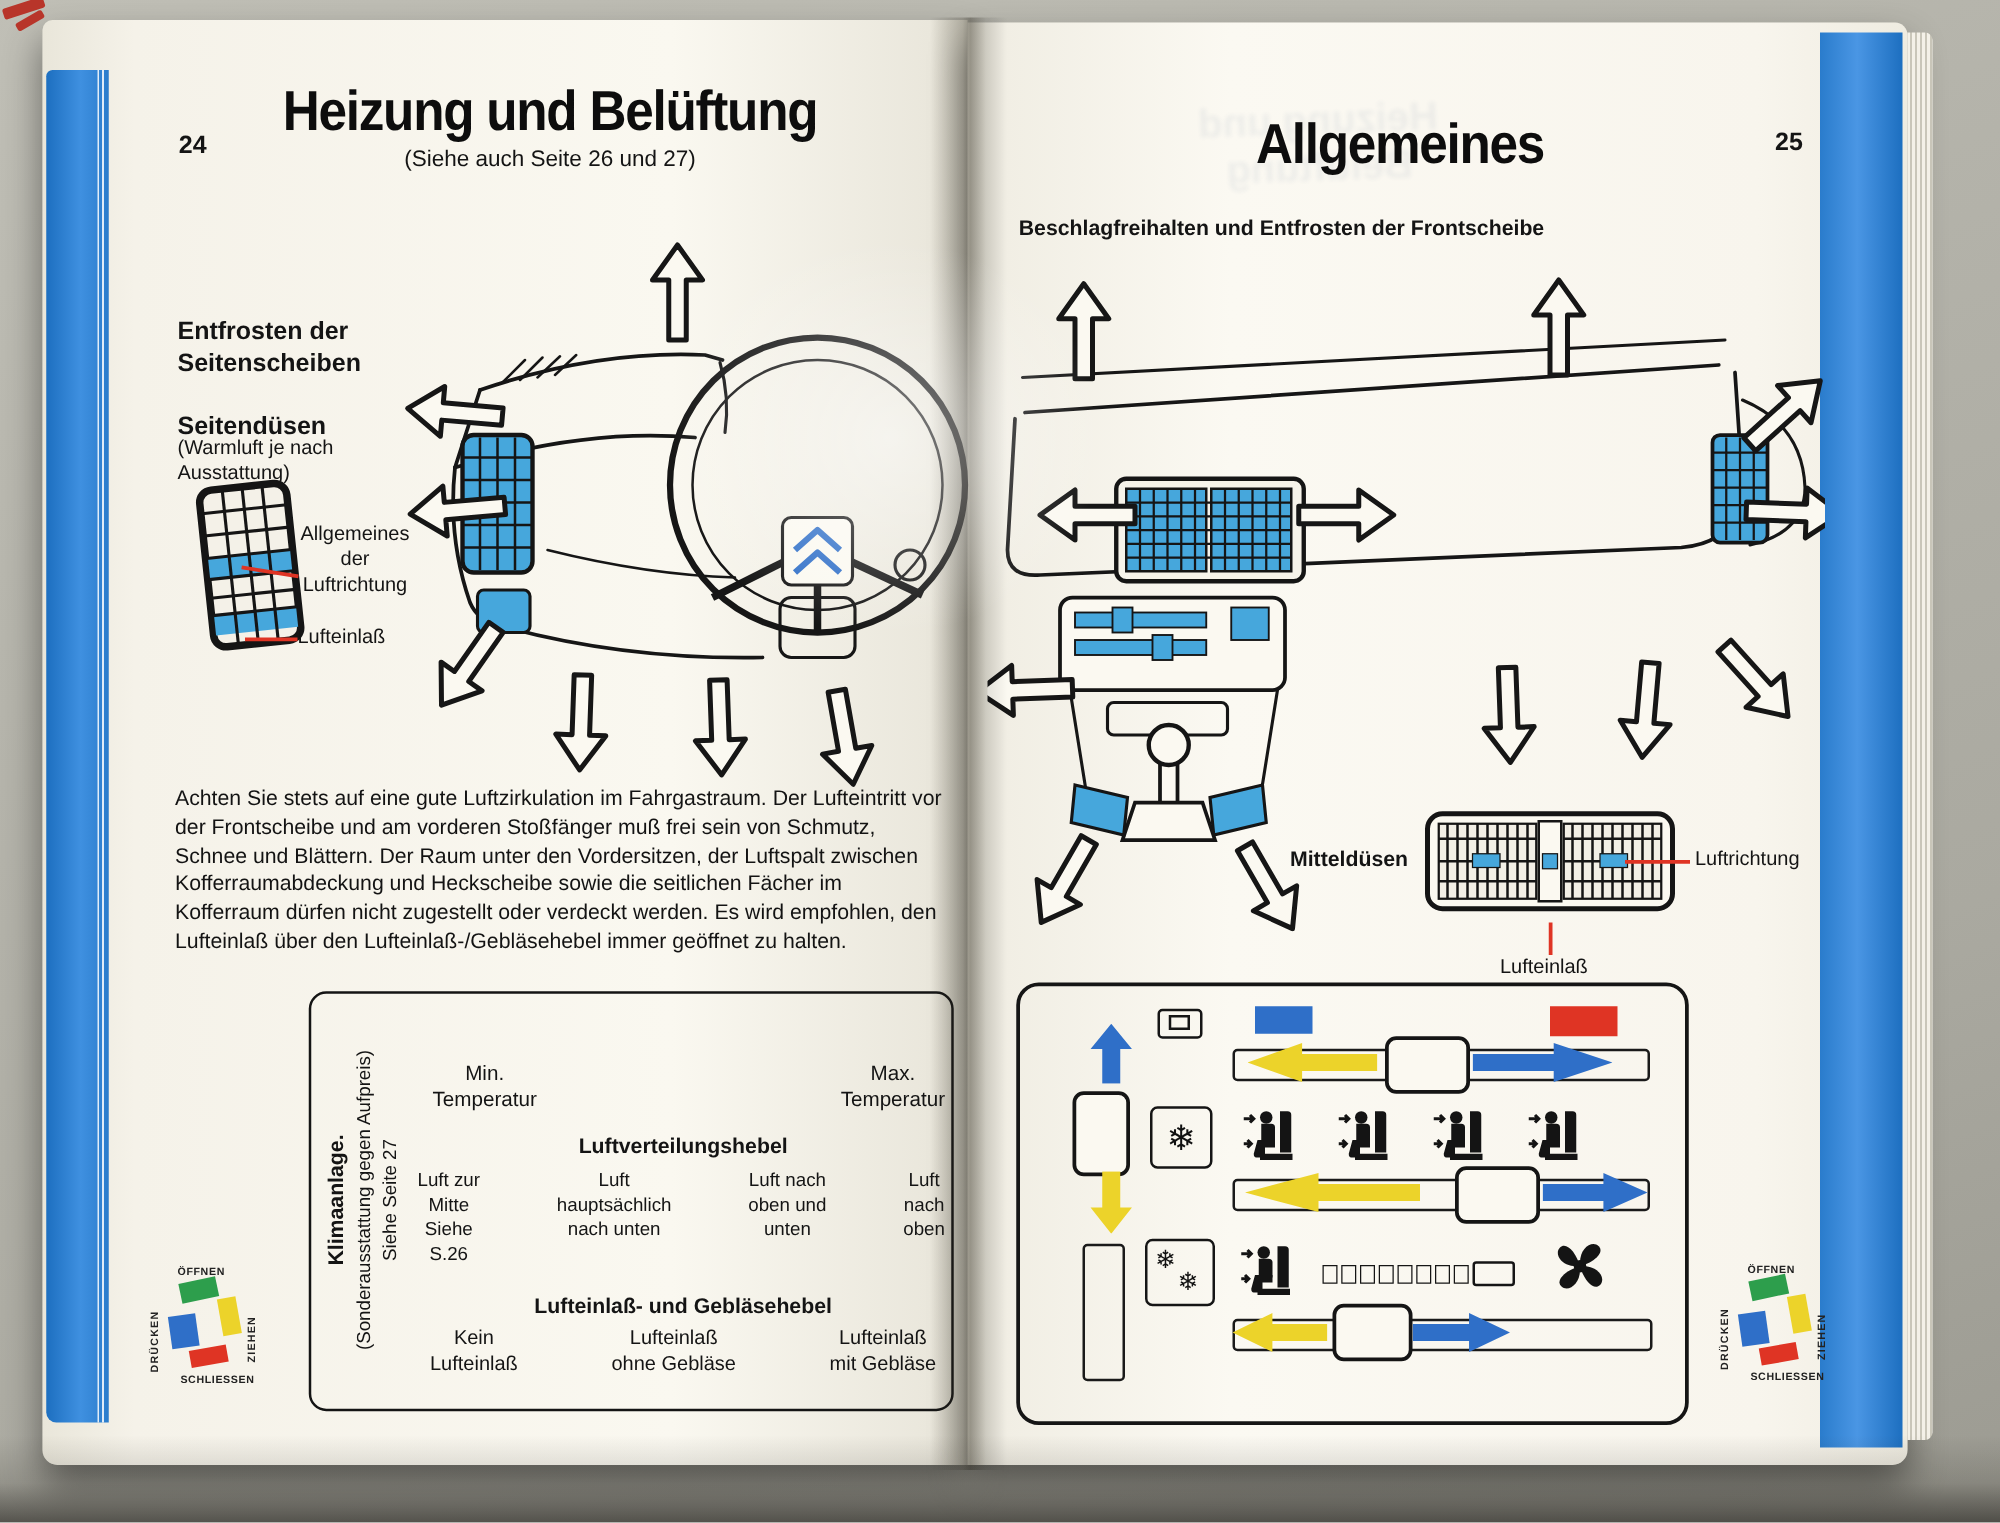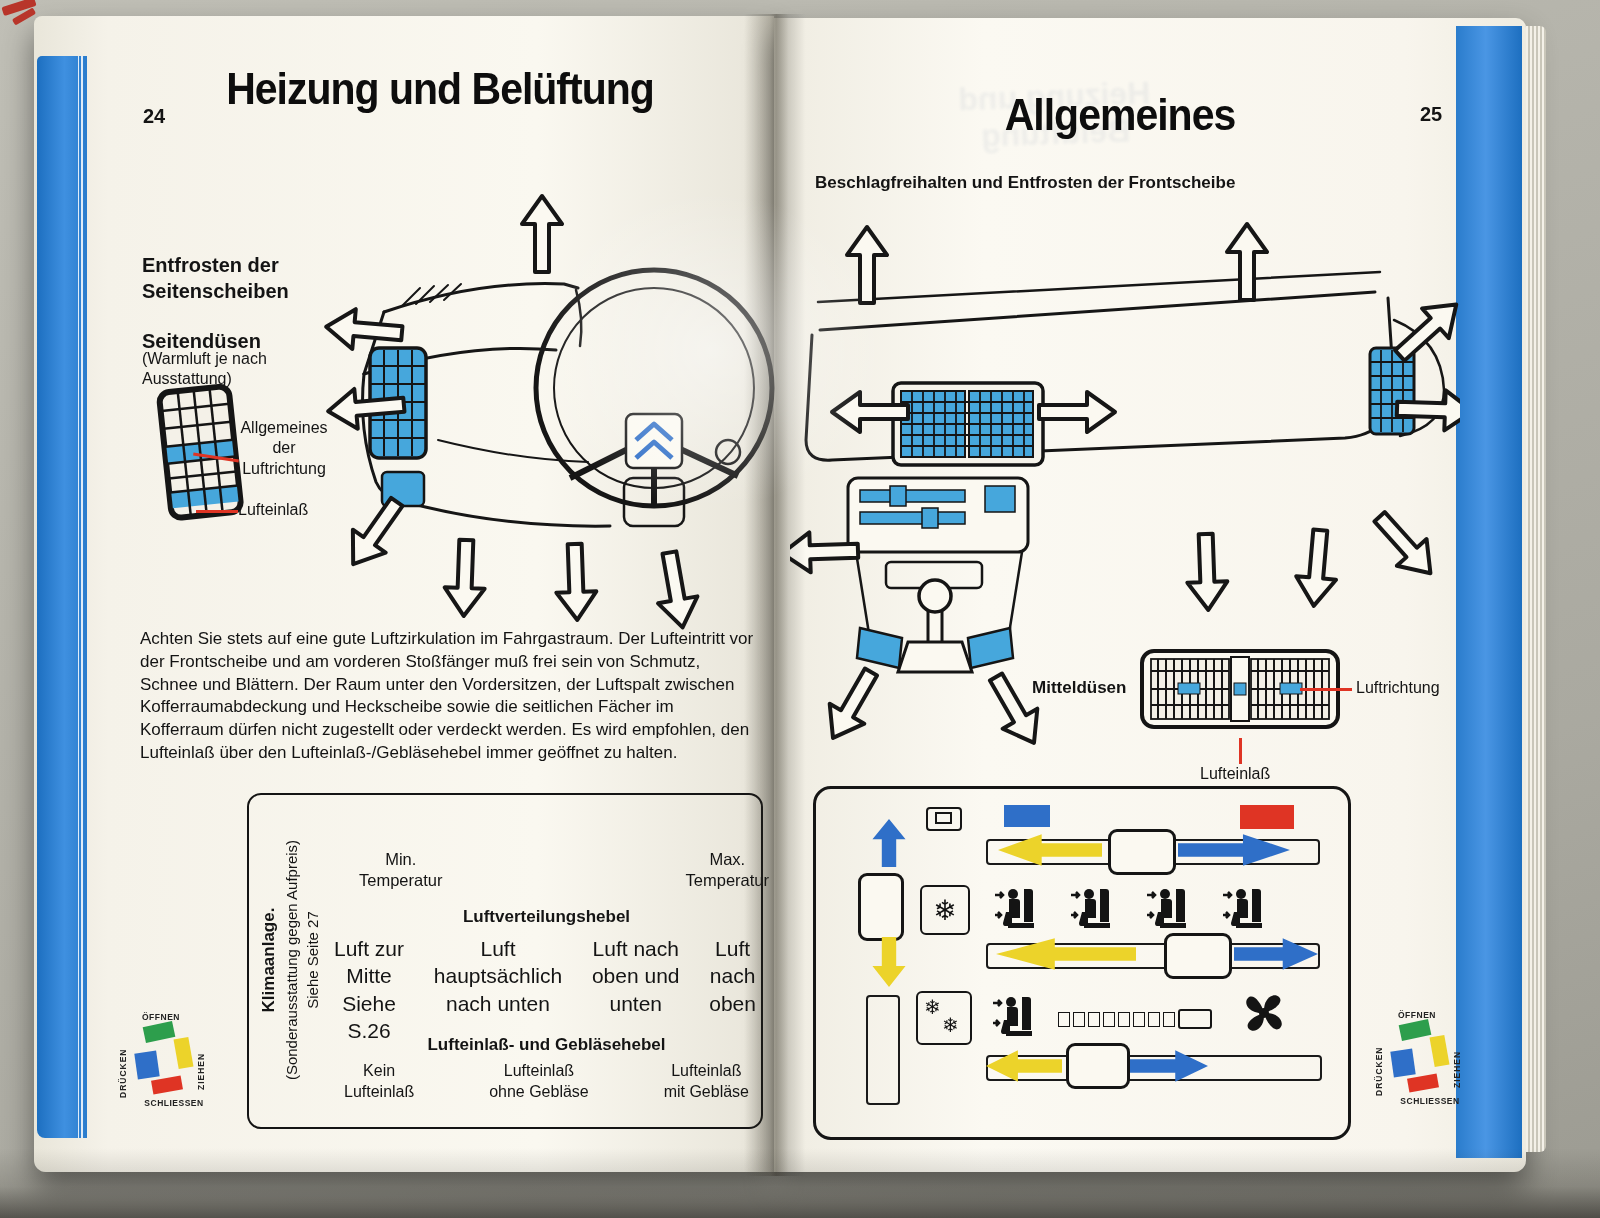--- a/index.html
+++ b/index.html
@@ -39,21 +39,21 @@
   .page-subtitle{font-size:18px;text-align:center;color:#141414;}
   .page-num{font-weight:bold;font-size:20px;}
   .h-bold{font-weight:bold;font-size:17px;}
   .lbl-b{font-weight:bold;font-size:20px;line-height:1.28;}
   .lbl{font-size:16px;line-height:1.28;}
   .body-text{font-size:17px;line-height:1.34;color:#131313;text-align:left;}
   .ghost{transform:scaleX(-1) rotate(2deg);opacity:0.06;filter:blur(1.5px);font-weight:bold;font-size:32px;color:#24406e;z-index:9;}
   
   .levers-box{border:2.5px solid #141414;border-radius:14px;}
   .box-head{font-weight:bold;font-size:17px;text-align:center;}
-  .box-cell{font-size:21px;line-height:1.3;text-align:center;}
+  .box-cell{font-size:15px;line-height:1.3;text-align:center;}
   .rot-climate{transform:rotate(-90deg);text-align:center;line-height:1.4;}
   .rot-climate .l1{font-weight:bold;font-size:17px;}
   .rot-climate .l2,.rot-climate .l3{font-size:15px;}
   
   .ptr{position:absolute;background:var(--c-red);z-index:11;}
   
   .ctrl-panel{border:3px solid #151515;border-radius:18px;}
   .cp{position:absolute;}
   .track{border:2.5px solid #1a1a1a;border-radius:4px;}
   .knob{border:3px solid #151515;border-radius:9px;background:#fbf9f1;}
@@ -112,20 +112,21 @@
   <div class="edge-blue-left"></div>
 </div>
 <div class="page right-page">
   <div class="edge-blue-right"></div>
 </div>
 <div class="page-stack-right"></div>
 
 <div class="abs page-num" style="left:143px;top:105px;">24</div>
 <div class="abs" style="left:180px;top:66px;width:520px;">
   <div class="page-title">Heizung und Belüftung</div>
+  <div class="page-subtitle" style="margin-top:4px;">(Siehe auch Seite 26 und 27)</div>
 </div>
 
 <div class="abs lbl-b pl" style="left:142px;top:253px;">Entfrosten der
 Seitenscheiben</div>
 <div class="abs lbl-b" style="left:142px;top:329px;">Seitendüsen</div>
 <div class="abs lbl pl" style="left:142px;top:349px;width:180px;">(Warmluft je nach
 Ausstattung)</div>
 
 <svg class="abs" style="left:152px;top:383px;" width="100" height="155" viewBox="0 0 100 155">
   <g transform="rotate(-6 50 77)">
@@ -206,21 +207,21 @@
 </svg>
 
 <div class="abs body-text" style="left:140px;top:628px;width:618px;">Achten Sie stets auf eine gute Luftzirkulation im Fahrgastraum. Der Lufteintritt vor der Frontscheibe und am vorderen Stoßfänger muß frei sein von Schmutz, Schnee und Blättern. Der Raum unter den Vordersitzen, der Luftspalt zwischen Kofferraumabdeckung und Heckscheibe sowie die seitlichen Fächer im Kofferraum dürfen nicht zugestellt oder verdeckt werden. Es wird empfohlen, den Lufteinlaß über den Lufteinlaß-/Gebläsehebel immer geöffnet zu halten.</div>
 
 <div class="abs levers-box" style="left:247px;top:793px;width:512px;height:332px;">
   <div class="rot-climate" style="position:absolute;left:-106px;top:129px;width:300px;height:72px;">
     <div class="l1">Klimaanlage.</div>
     <div class="l2">(Sonderausstattung gegen Aufpreis)</div>
     <div class="l3">Siehe Seite 27</div>
   </div>
-  <div style="position:absolute;left:110px;top:54px;width:410px;display:flex;justify-content:space-between;">
+  <div style="position:absolute;left:97px;top:54px;width:410px;display:flex;justify-content:space-between;">
     <div class="box-cell pl" style="font-size:16.5px;">Min.
 Temperatur</div>
     <div class="box-cell pl" style="font-size:16.5px;">Max.
 Temperatur</div>
   </div>
   <div class="box-head" style="position:absolute;left:90px;top:112px;width:415px;">Luftverteilungshebel</div>
   <div style="position:absolute;left:85px;top:140px;width:422px;display:flex;justify-content:space-between;">
     <div class="box-cell pl">Luft zur
 Mitte
 Siehe

